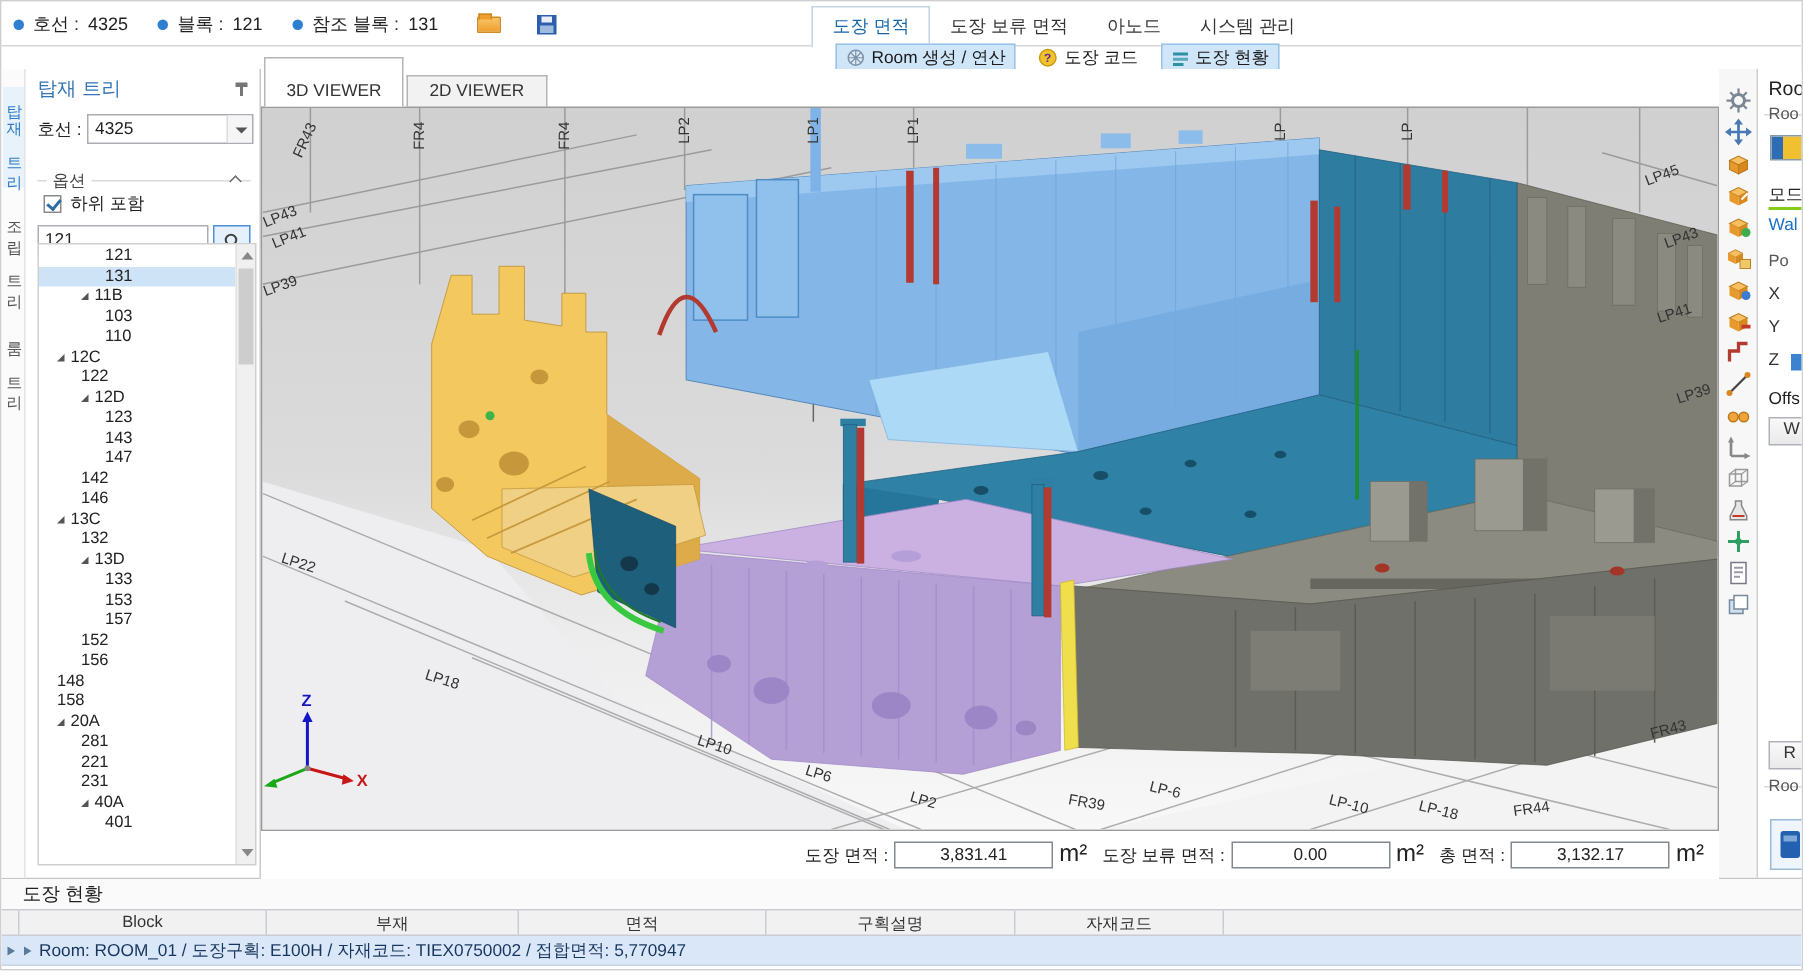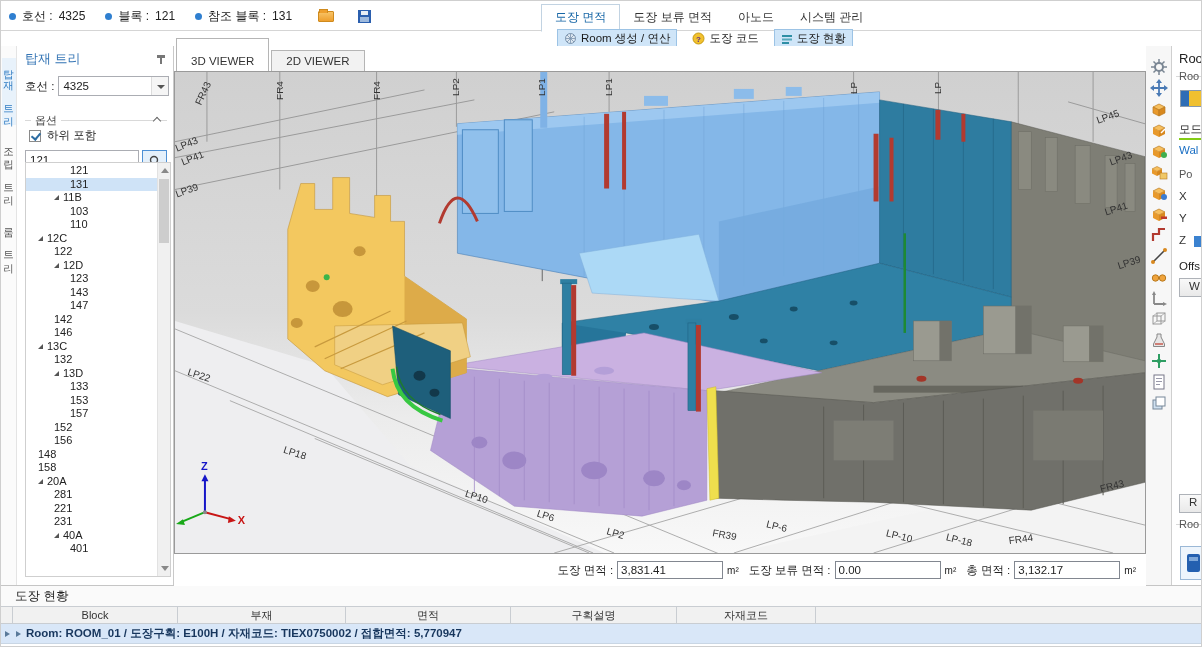--- a/index.html
+++ b/index.html
@@ -65,22 +65,22 @@
   .s-thumb{position:absolute;top:16px;height:64px;left:1px;right:1px;background:#cdcdcd;}
 
   
   .viewer-col{width:972px;position:relative;background:#fff;flex:none;}
   .vt-row{position:absolute;top:0;left:0;right:0;height:25px;display:flex;align-items:flex-end;padding-left:2px;}
   .vt{padding:4px 14px;font-size:11.5px;color:#333;border:1px solid #b5b5b5;border-bottom:none;background:#f2f2f2;margin-right:2px;}
   .vt.active{background:#fff;padding-top:16px;position:relative;z-index:2;}
   .scene{position:absolute;top:25px;left:0;width:972px;height:483px;border:1px solid #9a9a9a;overflow:hidden;}
   .scene svg{display:block;width:100%;height:100%;}
   .area-bar{position:absolute;top:508px;left:0;right:0;height:32px;display:flex;align-items:center;justify-content:flex-end;gap:4px;padding-right:4px;font-size:11.5px;background:#fff;}
-  .ainput{width:106px;height:18px;border:1px solid #828790;background:#fff;text-align:left;padding:0 3px;font-size:11.5px;line-height:16px;}
-  .unit{font-size:10px;margin-right:6px;color:#222;}
+  .ainput{width:106px;height:18px;border:1px solid #828790;background:#fff;text-align:center;padding:0 3px;font-size:11.5px;line-height:16px;}
+  .unit{font-size:16px;margin-right:6px;color:#222;}
 
   
   .toolstrip{width:26px;border-right:1px solid #cfcfcf;background:#f7f7f7;display:flex;flex-direction:column;align-items:center;padding-top:12px;gap:3px;flex:none;}
   .ts-ic{width:18px;height:18px;display:flex;align-items:center;justify-content:center;}
 
   
   .right-panel{flex:1;position:relative;background:#fff;overflow:hidden;font-size:11.5px;}
   .rp{position:absolute;left:7px;white-space:nowrap;}
   .rp-title{top:5px;font-size:13px;color:#222;}
   .rp-grp{color:#555;font-size:11px;}
@@ -97,21 +97,21 @@
 
   
   .bottom{position:absolute;top:585px;left:0;right:0;height:62px;background:#fff;}
   .b-title{height:20px;line-height:20px;padding-left:14px;font-size:12.5px;color:#222;background:#fafafa;}
   .b-head{display:flex;height:18px;border-top:1px solid #c9cdd2;border-bottom:1px solid #c9cdd2;background:#f1f1f1;}
   .b-cell{border-right:1px solid #c9cdd2;font-size:11px;color:#333;display:flex;align-items:center;justify-content:center;height:100%;}
   .b-cell:last-child{border-right:none;}
   .b-row{display:flex;height:20px;background:#d9e7f8;border-bottom:1px solid #c9d6e4;align-items:center;}
   .b-sel{width:12px;display:flex;justify-content:center;}
   .arr{width:0;height:0;border-left:5px solid #5a7a9a;border-top:3.5px solid transparent;border-bottom:3.5px solid transparent;display:inline-block;flex:none;}
-  .b-text{font-size:11.5px;color:#17365d;font-weight:bold;display:flex;align-items:center;gap:5px;padding-left:3px;}
+  .b-text{font-size:11.5px;color:#17365d;font-weight:normal;display:flex;align-items:center;gap:5px;padding-left:3px;}
 </style>
 </head>
 <body>
 
 <div id="app">
 
   <div class="topbar">
     <div class="tb-underline"></div>
     <div class="tb-fields">
       <span class="tb-field">

